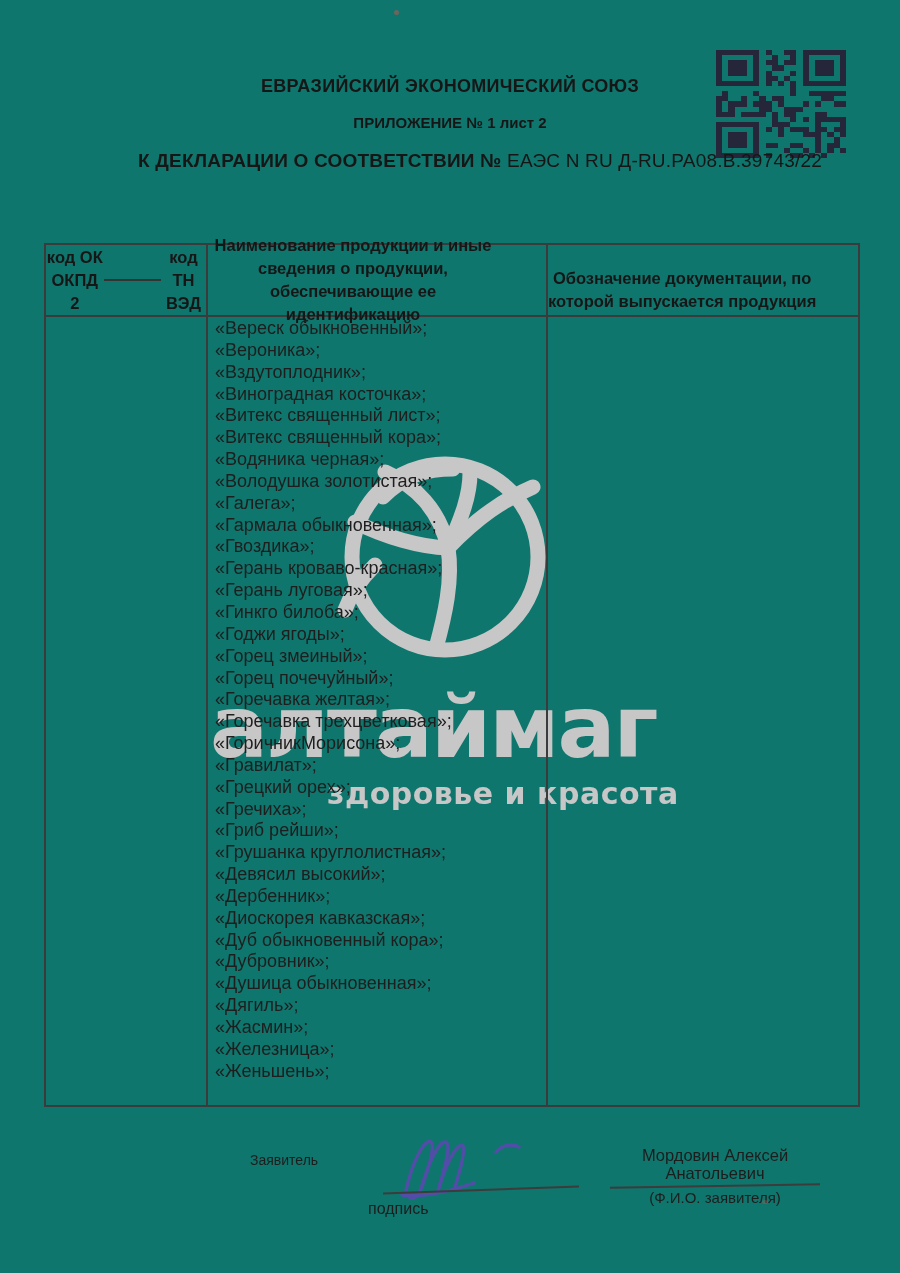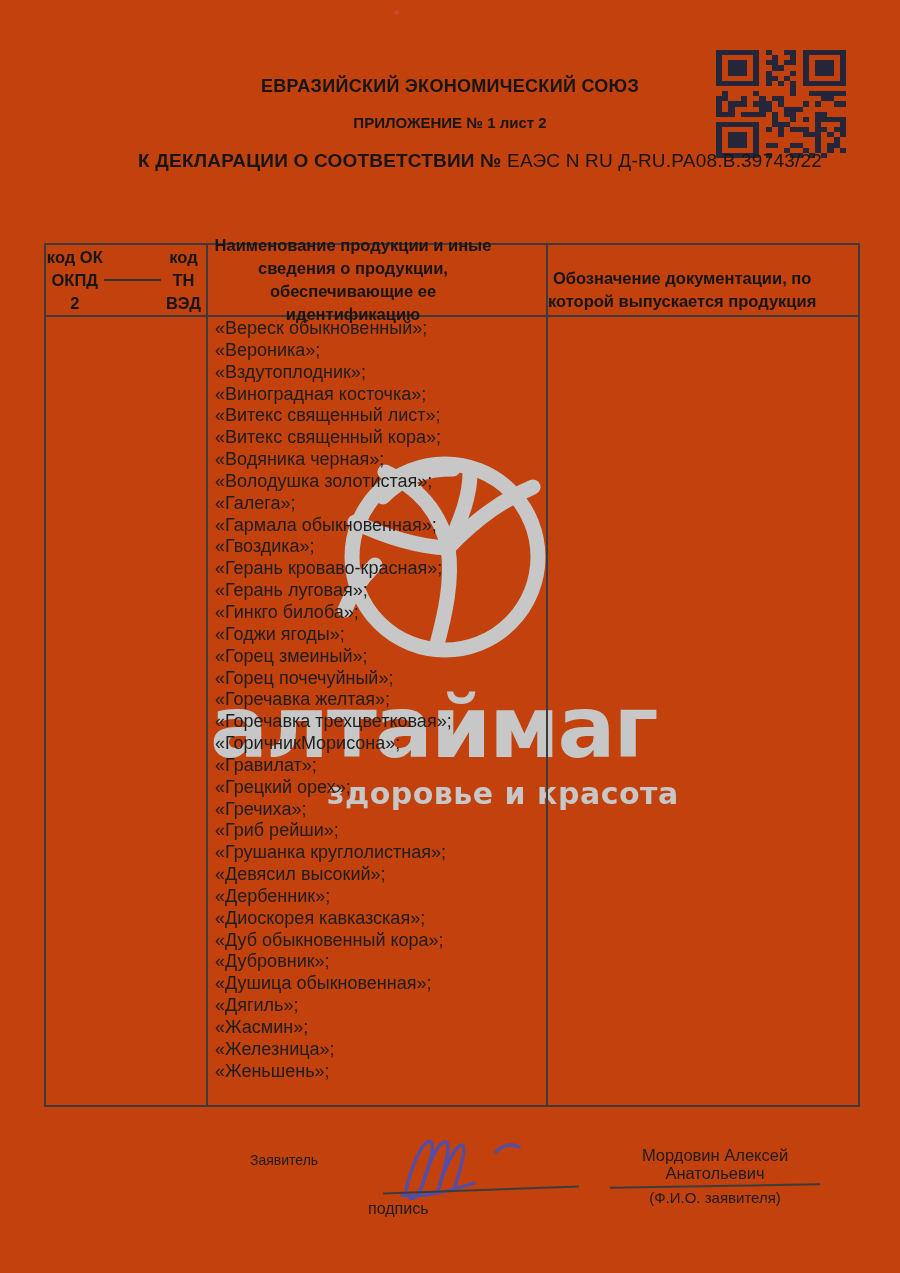--- a/index.html
+++ b/index.html
@@ -1,17 +1,17 @@
 <!DOCTYPE html>
 <html><head>
 <meta charset="utf-8">
 <style>
   html,body{margin:0;padding:0;background:#fff;}
   .page{
-    position:relative;width:900px;height:1273px;background:#c2410c;overflow:hidden;
+    position:relative;width:900px;height:1273px;background:#0f766e;overflow:hidden;
     font-family:"Liberation Sans",sans-serif;color:#1d1d1d;
   }
   .abs{position:absolute;}
   
   .hdr{left:0;width:900px;text-align:center;font-weight:bold;color:#161616;z-index:3;}
   .hdr1{top:76px;font-size:18px;letter-spacing:.3px;}
   .hdr2{top:114px;font-size:15px;}
   .hdr3{top:150px;font-size:19px;letter-spacing:.2px;padding-left:30px;}
   .hdr3 .num{font-weight:normal;}
   

